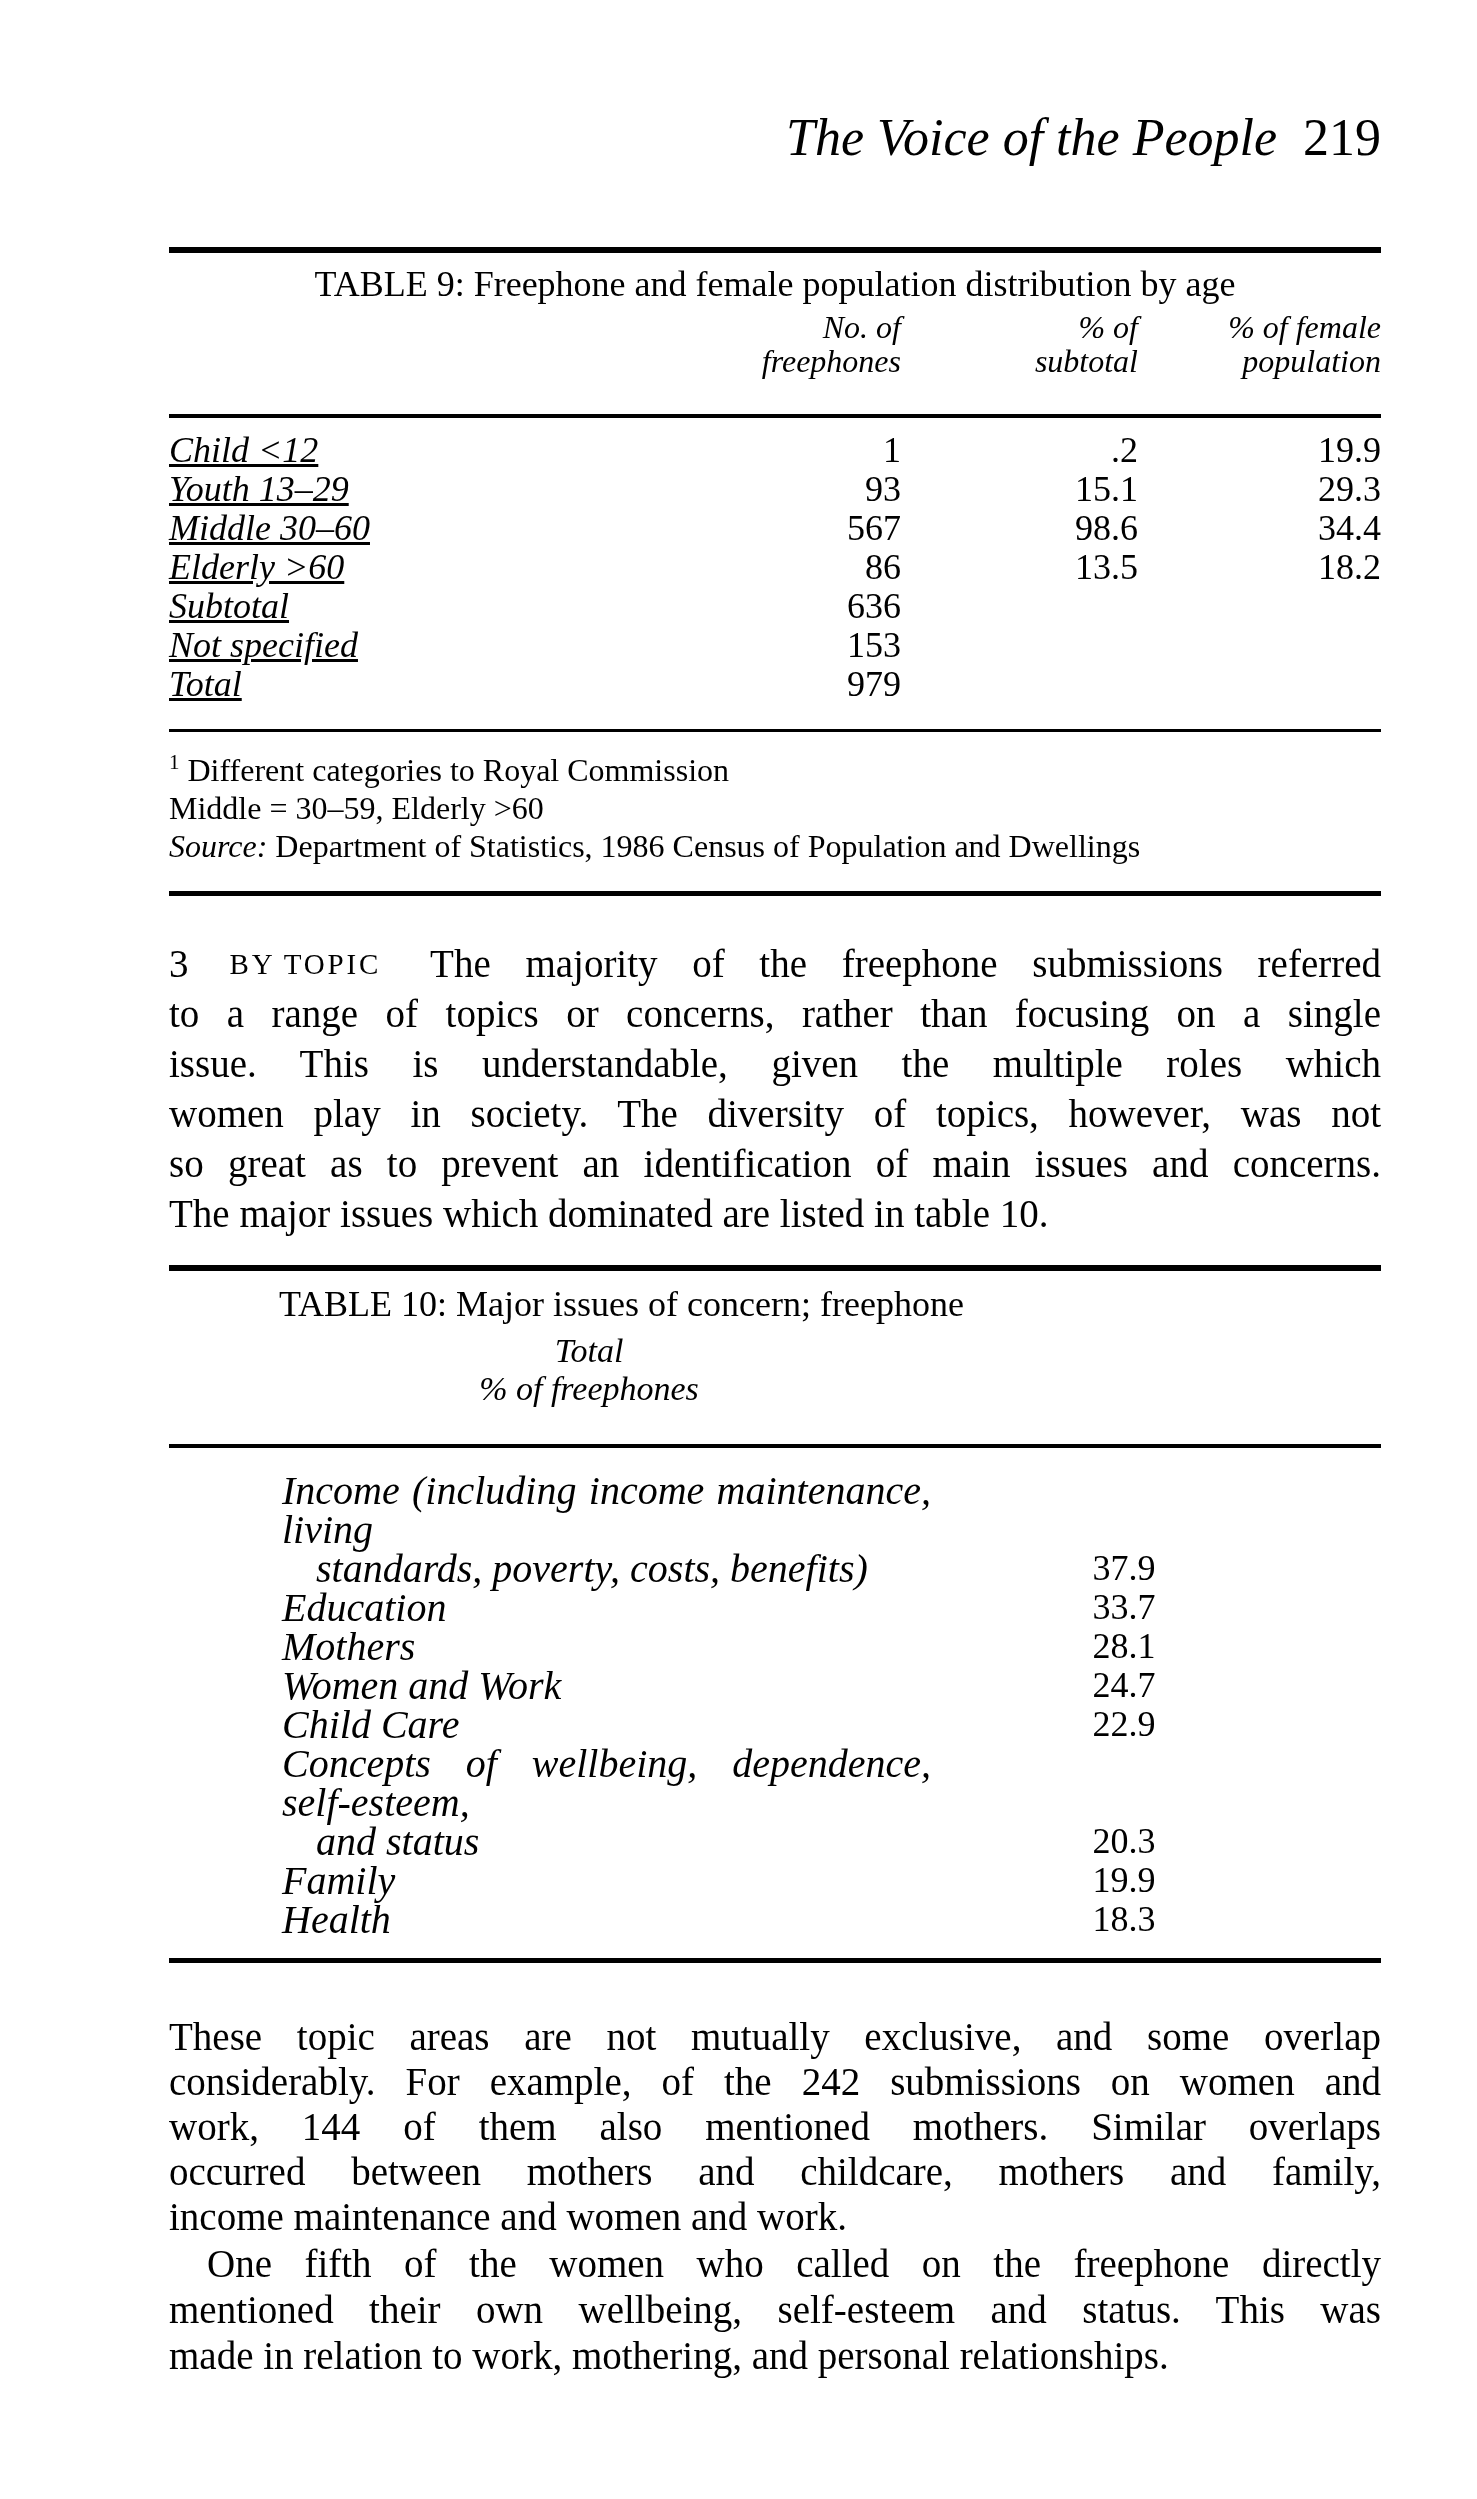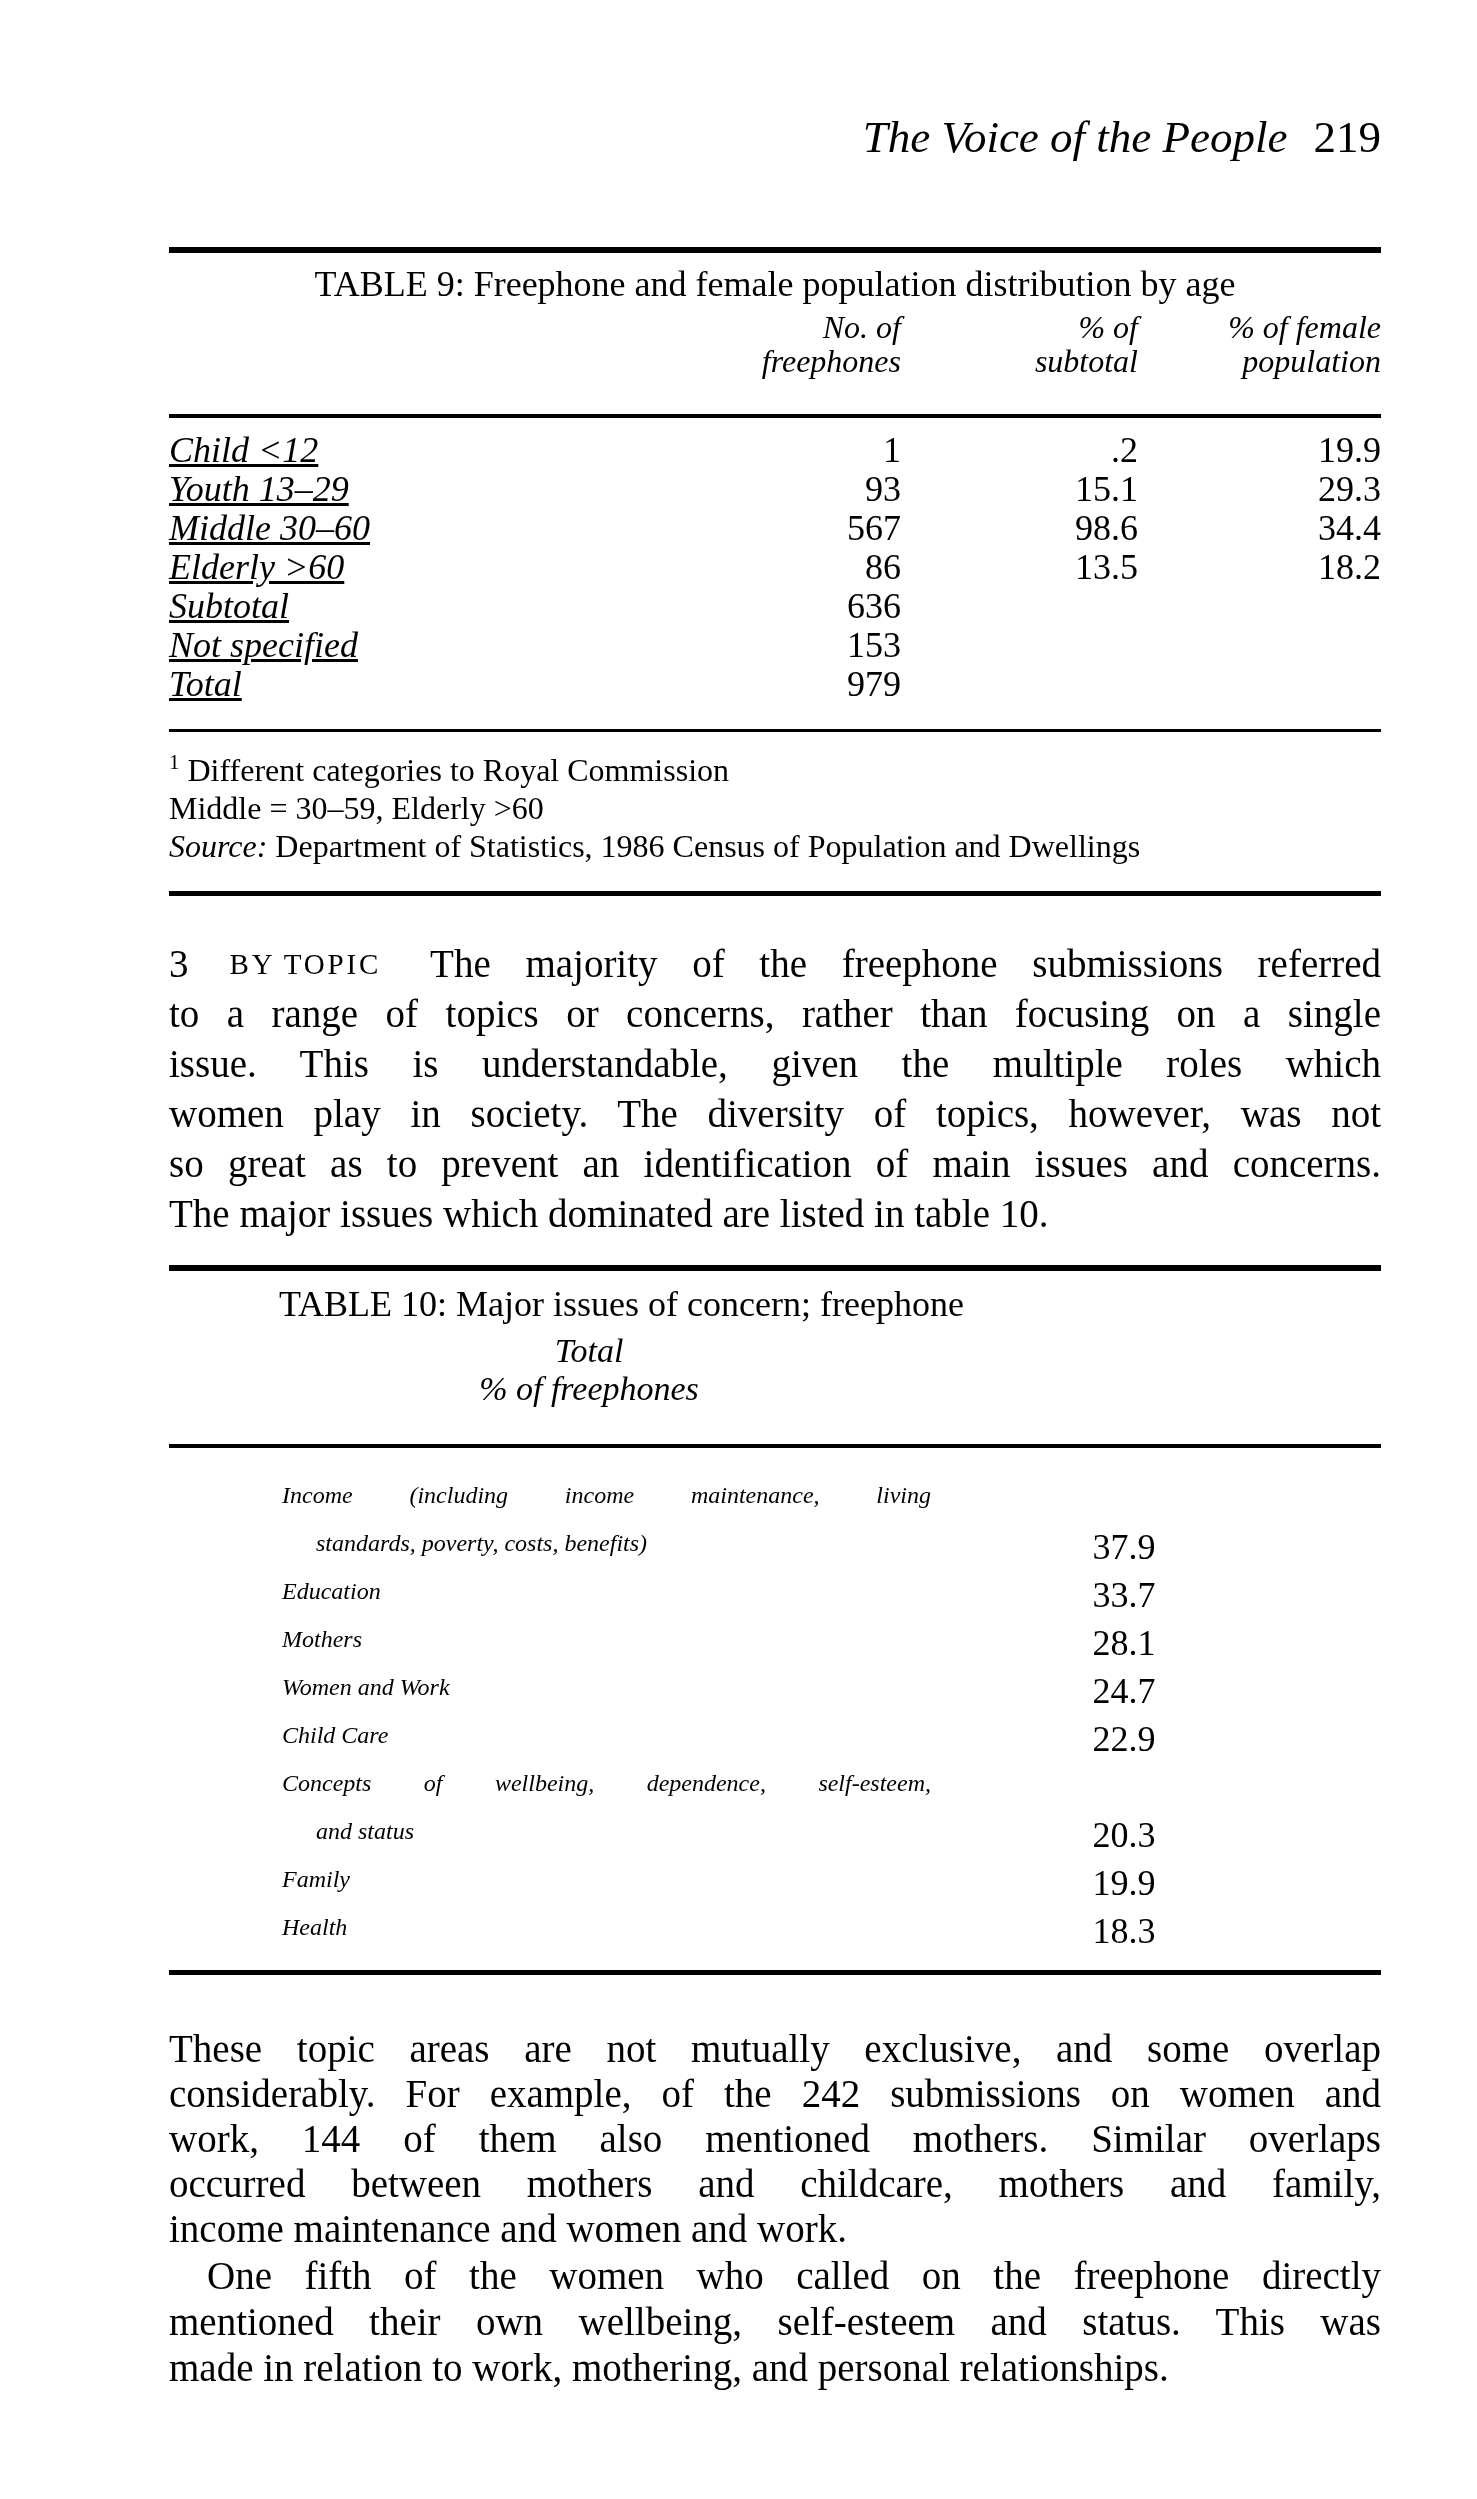--- a/index.html
+++ b/index.html
@@ -4,21 +4,21 @@
 <style>
   html,body{margin:0;padding:0;background:#e8e8e8;}
   .page{
     width:1478px;height:2500px;background:#ffffff;color:#000;
     position:relative;overflow:hidden;
     font-family:"Liberation Serif", serif;
   }
   .content{padding:0 97px 0 169px;}
   
   .pagehead{
-    margin-top:115px;text-align:right;font-size:45px;line-height:45px;
+    margin-top:115px;text-align:right;font-size:52px;line-height:45px;
   }
   .pagehead .title{font-style:italic;}
   .pagehead .pnum{font-style:normal;margin-left:26px;}
   
   .rule{background:#000;width:100%;}
   .rule.thick{height:5.6px;}
   .rule.thin{height:3.8px;}
   .rule.hair{height:2.8px;}
   
   .t9-rule-top{margin-top:87px;}
@@ -56,21 +56,21 @@
   
   .t10-rule-top{margin-top:26px;}
   .t10-caption{margin-top:13px;margin-left:110px;font-size:36px;line-height:41px;}
   .t10-grid{display:grid;grid-template-columns:840px 230px;margin-right:142px;}
   .t10-head{margin-top:7.5px;align-items:end;}
   .t10-topic-head{padding-left:113px;font-style:italic;font-size:34px;line-height:38px;}
   .t10-value-head{text-align:center;font-style:italic;font-size:34px;line-height:38px;}
   .t10-rule-mid{margin-top:36px;}
   .t10-rows{margin-top:22.6px;}
   .t10-row{align-items:end;}
-  .t10-topic{padding-left:113px;font-style:italic;font-size:24px;line-height:48px;}
+  .t10-topic{padding-left:113px;font-style:italic;font-size:40px;line-height:39px;}
   .t10-line.just{width:649px;text-align:justify;text-align-last:justify;}
   .t10-line.cont{padding-left:34px;}
   .t10-value{text-align:center;font-size:36px;line-height:39px;}
   .t10-rule-bottom{margin-top:19px;}
 </style>
 </head>
 <body>
 
 <div class="page">
   <div class="content">

